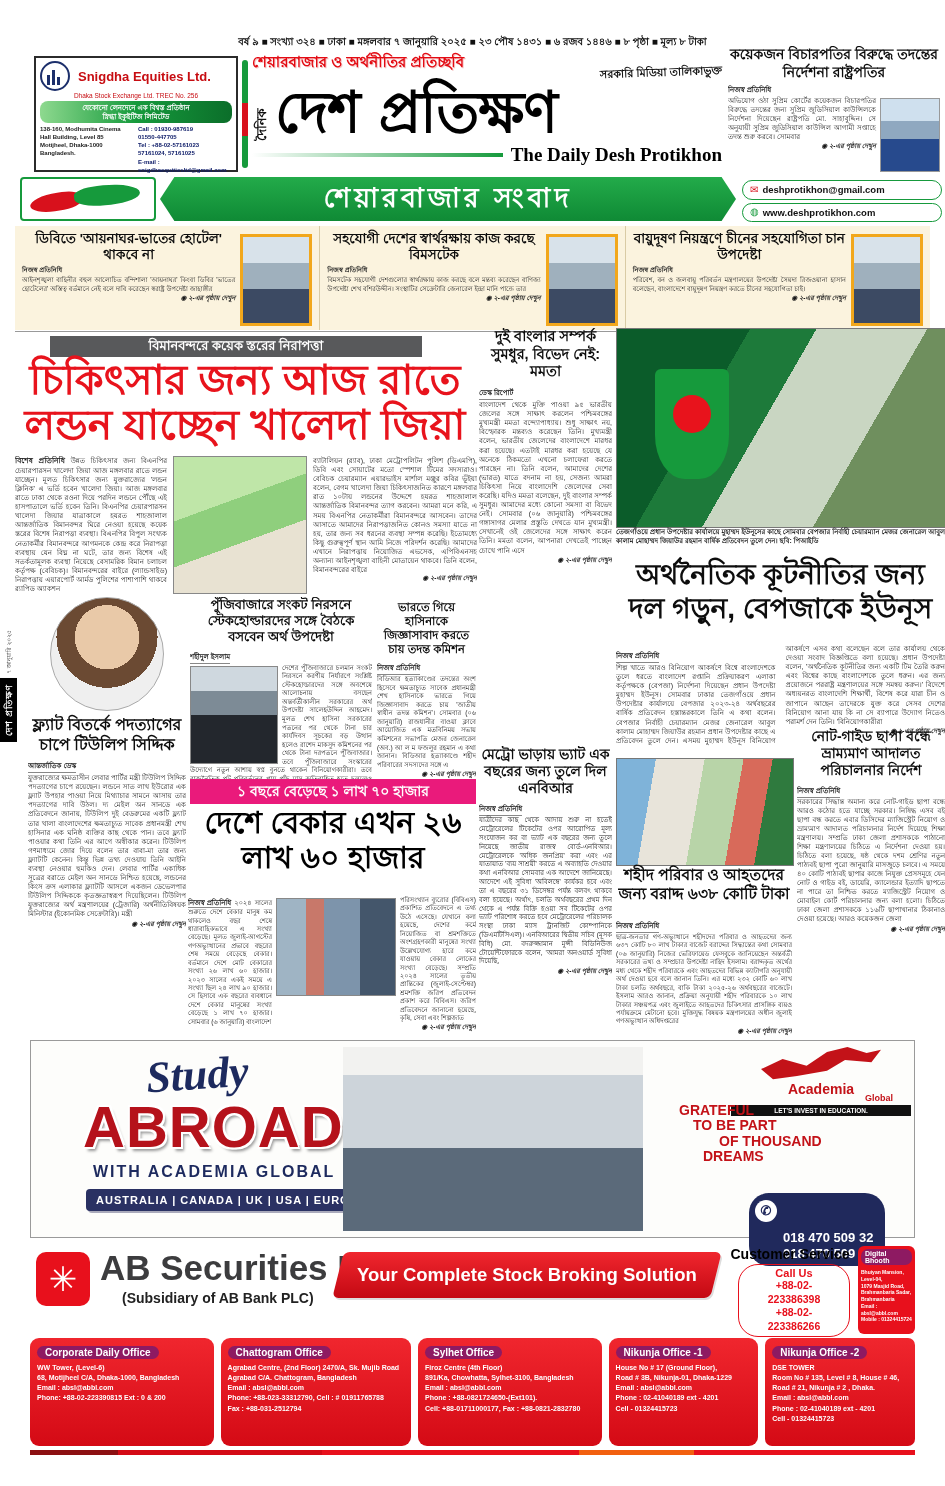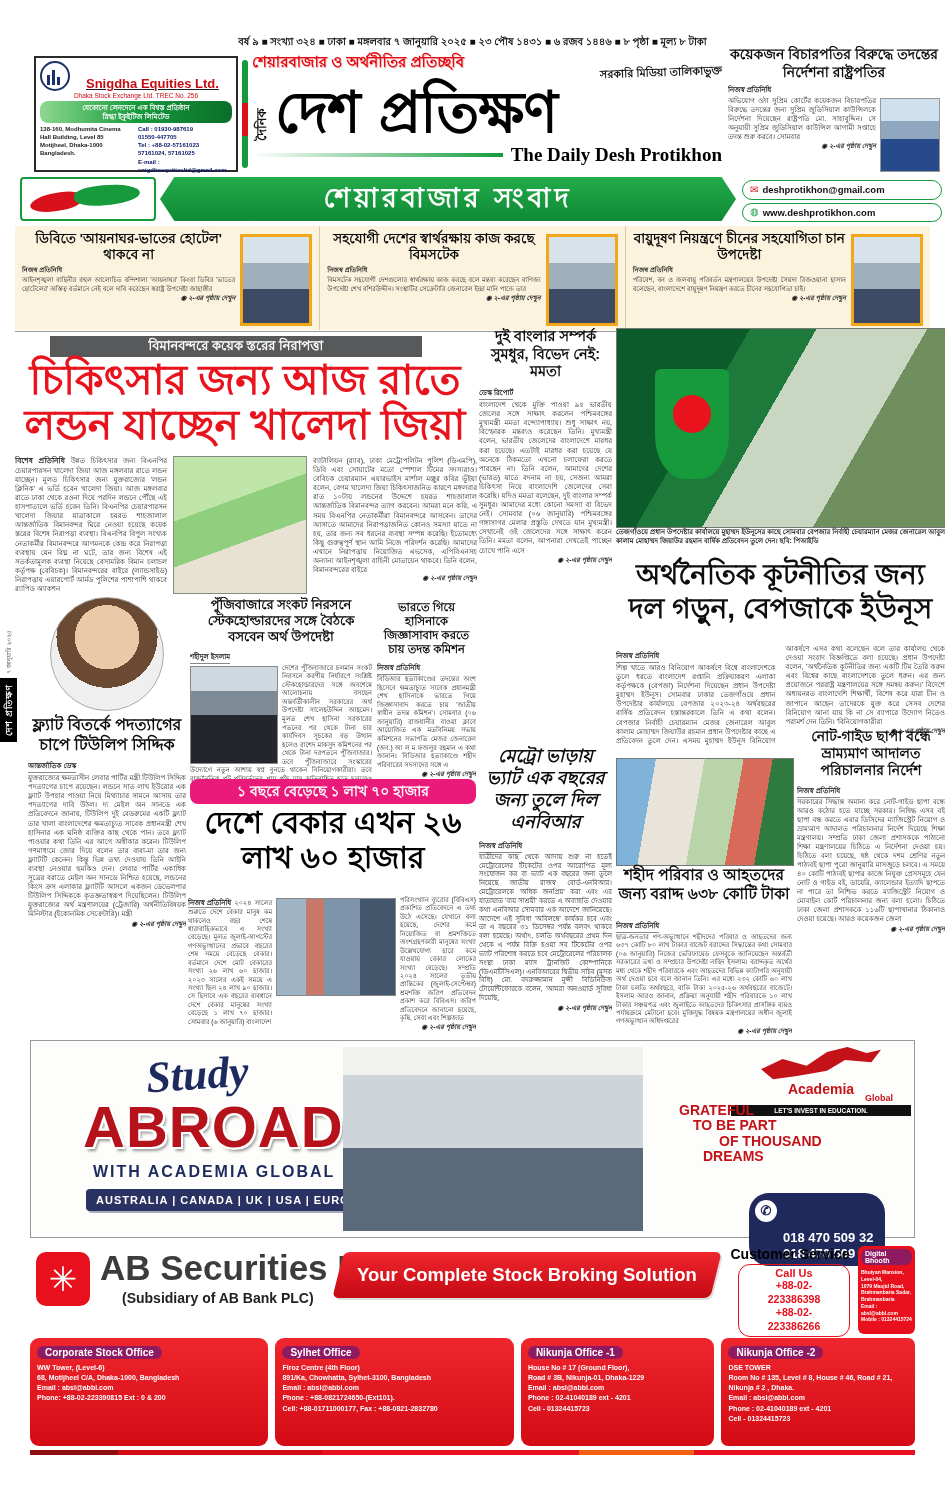--- a/index.html
+++ b/index.html
@@ -10,21 +10,21 @@
   .j{text-align:justify;}
   .prelines{white-space:pre-line;}
   .clip{overflow:hidden;}
 
   
   .topbar{top:34px;left:0;width:945px;font-size:10px;font-weight:bold;color:#111;}
 
   
   .snigdha{top:56px;left:34px;width:204px;height:116px;border:2px solid #2b2b2b;background:#fff;
            padding:3px 4px;box-sizing:border-box;}
-  .snig-head{display:flex;align-items:flex-end;gap:16px;text-decoration:underline;}
+  .snig-head{display:flex;align-items:center;gap:8px;}
   .snig-logo{width:26px;height:26px;border:2px solid #1c2f6b;border-radius:50%;position:relative;flex:0 0 auto;}
   .snig-logo i{position:absolute;left:4px;bottom:4px;width:3px;background:#1c2f6b;}
   .snig-name{color:#c70d12;font-size:13px;font-weight:bold;}
   .snig-trec{color:#c70d12;font-size:6.5px;text-align:center;margin-top:1px;}
   .snig-band{margin-top:2px;background:linear-gradient(90deg,#8ed98f,#169a3c,#0b6e2a);color:#fff;
              font-size:7px;font-weight:bold;text-align:center;border-radius:8px;padding:2px 2px;line-height:1.3;}
   .snig-bottom{display:flex;gap:4px;margin-top:2px;}
   .snig-addr{flex:1;font-size:6px;font-weight:bold;color:#222;line-height:1.35;}
   .snig-phone{flex:1;font-size:6px;font-weight:bold;color:#12206b;line-height:1.35;}
 
@@ -123,21 +123,21 @@
   .bharat{top:600px;left:377px;width:99px;height:190px;}
   .metro{top:746px;left:479px;width:133px;height:290px;}
 
   .crowd{top:758px;left:616px;width:176px;height:106px;border:1px solid #777;
          background:linear-gradient(100deg,#7fb3d9 0 20%,#e8e4da 20% 45%,#b8d4a8 45% 65%,#d86a5a 65% 80%,#2f7a3e 80% 100%);}
   .shahid-h{top:866px;left:616px;width:176px;font-size:15.5px;}
   .shahid-body{top:914px;left:616px;width:176px;height:122px;}
   .noteguide{top:728px;left:797px;width:148px;height:308px;}
 
   .pinkbar{top:779px;left:190px;width:286px;height:25px;background:#ea1a7b;color:#fff;font-size:14px;
-           font-weight:bold;display:flex;align-items:center;justify-content:center;border-radius:8px;}
+           font-weight:bold;display:flex;align-items:center;justify-content:center;}
   .unemp-h{top:806px;left:190px;width:286px;font-size:30px;font-weight:900;line-height:1.15;text-align:center;color:#000;}
   .unemp-body{top:896px;left:188px;width:288px;height:140px;display:flex;gap:4px;}
   .unemp-photo{width:118px;height:96px;border:1px solid #888;flex:0 0 auto;margin-top:2px;
                background:linear-gradient(90deg,#9fb4c4 0 25%,#c8786a 25% 40%,#7d94ab 40% 70%,#44566b 70% 100%);}
 
   
   .study{top:1040px;left:30px;width:885px;height:198px;border:1px solid #9a9a9a;background:
          radial-gradient(#d9d9d9 0.5px,transparent 0.6px) 0 0/6px 6px,#fdfdfb;box-sizing:border-box;}
   .study-script{position:absolute;left:115px;top:8px;font-family:"Liberation Serif",serif;font-style:italic;
                 font-weight:bold;font-size:44px;color:#1d2a5e;transform:rotate(-4deg);}
@@ -168,21 +168,21 @@
   .ab-logo{position:absolute;left:6px;top:6px;width:54px;height:54px;background:#e8101c;border-radius:10px;
            color:#fff;font-size:34px;display:flex;align-items:center;justify-content:center;}
   .ab-name{position:absolute;left:70px;top:2px;font-size:35px;font-weight:bold;color:#3c3c3e;}
   .ab-sub{position:absolute;left:92px;top:44px;font-size:14px;font-weight:bold;color:#222;}
   .ab-banner{position:absolute;left:308px;top:6px;width:378px;height:46px;
              background:linear-gradient(180deg,#f0262e,#c40913);transform:skewX(-14deg);
              border-radius:6px;display:flex;align-items:center;justify-content:center;box-shadow:2px 2px 0 #ddd;}
   .ab-banner span{transform:skewX(14deg);color:#fff;font-size:18.5px;font-weight:bold;}
   .ab-cs{position:absolute;left:700px;top:0px;width:120px;text-align:center;}
   .ab-cs-t{font-size:14px;font-weight:900;color:#000;}
-  .ab-callbox{border:1.5px solid #e8101c;border-radius:12px;margin-top:2px;padding:2px 16px;margin-left:8px;}
+  .ab-callbox{border:1.5px solid #e8101c;border-radius:20px;margin-top:2px;padding:2px 16px;margin-left:8px;}
   .ab-callus{color:#e8101c;font-size:11px;font-weight:900;}
   .ab-nums{color:#e8101c;font-size:10.5px;font-weight:900;line-height:1.3;}
   .ab-db{position:absolute;left:828px;top:0;width:57px;height:88px;background:#e8101c;border-radius:6px;
          padding:3px;box-sizing:border-box;}
   .ab-db .pillt{background:#8e1a62;color:#fff;font-size:7px;font-weight:bold;border-radius:7px;
                 padding:1px 4px;display:inline-block;}
   .ab-db .bd{color:#fff;font-size:5px;font-weight:bold;line-height:1.35;margin-top:2px;}
   .ab-cards{position:absolute;left:0;top:92px;width:885px;height:108px;display:flex;gap:7px;}
   .ab-card{background:linear-gradient(180deg,#f0262e,#d40a15);border-radius:9px;padding:4px 7px;box-sizing:border-box;}
   .ab-card .pillt{background:#8e1a62;color:#fff;font-size:10px;font-weight:bold;border-radius:9px;
@@ -355,21 +355,21 @@
   </div>
 
   <div class="abs bharat clip">
     <div class="story-h" style="font-size:11.5px;">ভারতে গিয়ে হাসিনাকে জিজ্ঞাসাবাদ করতে চায় তদন্ত কমিশন</div>
     <span class="story-by">নিজস্ব প্রতিনিধি</span>
     <div class="story-body j" style="font-size:6.6px;">বিডিআর হত্যাকাণ্ডের তদন্তের অংশ হিসেবে ক্ষমতাচ্যুত সাবেক প্রধানমন্ত্রী শেখ হাসিনাকে ভারতে গিয়ে জিজ্ঞাসাবাদ করতে চায় 'জাতীয় স্বাধীন তদন্ত কমিশন'। সোমবার (০৬ জানুয়ারি) রাজধানীর বাওয়া ক্লাবে আয়োজিত এক মতবিনিময় সভায় কমিশনের সভাপতি মেজর জেনারেল (অব.) আ ল ম ফজলুর রহমান এ কথা জানান। বিডিআর হত্যাকাণ্ডে শহীদ পরিবারের সদস্যদের সঙ্গে এ</div>
     <div class="cont">◉ ২-এর পৃষ্ঠায় দেখুন</div>
   </div>
 
   <div class="abs metro clip">
-    <div class="story-h" style="font-size:18px;font-style:italic;">মেট্রো ভাড়ায় ভ্যাট এক বছরের জন্য তুলে দিল এনবিআর</div>
+    <div class="story-h" style="font-size:14px;">মেট্রো ভাড়ায় ভ্যাট এক বছরের জন্য তুলে দিল এনবিআর</div>
     <span class="story-by">নিজস্ব প্রতিনিধি</span>
     <div class="story-body j" style="font-size:6.8px;">যাত্রীদের কাছ থেকে আদায় শুরু না হতেই মেট্রোরেলের টিকেটের ওপর আরোপিত মূল্য সংযোজন কর বা ভ্যাট এক বছরের জন্য তুলে নিয়েছে জাতীয় রাজস্ব বোর্ড-এনবিআর। মেট্রোরেলকে 'অধিক জনপ্রিয়' করা এবং এর যাতায়াত 'ব্যয় সাশ্রয়ী' করতে এ অব্যাহতি দেওয়ার কথা এনবিআর সোমবার এক আদেশে জানিয়েছে। আদেশে এই সুবিধা 'অবিলম্বে' কার্যকর হবে এবং তা এ বছরের ৩১ ডিসেম্বর পর্যন্ত বলবৎ থাকবে বলা হয়েছে। অর্থাৎ, চলতি অর্থবছরের প্রথম দিন থেকে এ পর্যন্ত বিক্রি হওয়া সব টিকেটের ওপর ভ্যাট পরিশোধ করতে হবে মেট্রোরেলের পরিচালক সংস্থা ঢাকা ম্যাস ট্রানজিট কোম্পানিকে (ডিএমটিসিএল)। এনবিআরের দ্বিতীয় সচিব (মূসক বিধি) মো. বদরুজ্জামান মুন্সী বিডিনিউজ টোয়েন্টিফোরকে বলেন, 'আমরা অনওয়ার্ড সুবিধা দিয়েছি,</div>
     <div class="cont">◉ ২-এর পৃষ্ঠায় দেখুন</div>
   </div>
 
   <div class="abs crowd"></div>
   <div class="abs shahid-h story-h">শহীদ পরিবার ও আহতদের জন্য বরাদ্দ ৬৩৮ কোটি টাকা</div>
   <div class="abs shahid-body clip">
     <span class="story-by">নিজস্ব প্রতিনিধি</span>
     <div class="story-body j" style="font-size:6.5px;">ছাত্র-জনতার গণ-অভ্যুত্থানে শহীদদের পরিবার ও আহতদের জন্য ৬৩৭ কোটি ৮০ লাখ টাকার বাজেট বরাদ্দের সিদ্ধান্তের কথা সোমবার (০৬ জানুয়ারি) নিজের ভেরিফায়েড ফেসবুকে জানিয়েছেন অন্তর্বর্তী সরকারের তথ্য ও সম্প্রচার উপদেষ্টা নাহিদ ইসলাম। বরাদ্দকৃত অর্থের মধ্য থেকে শহীদ পরিবারকে এবং আহতদের বিভিন্ন ক্যাটাগরি অনুযায়ী অর্থ দেওয়া হবে বলে জানান তিনি। এর মধ্যে ২৩২ কোটি ৬০ লাখ টাকা চলতি অর্থবছরে, বাকি টাকা ২০২৫-২৬ অর্থবছরের বাজেটে। ইসলাম আরও জানান, প্রক্রিয়া অনুযায়ী শহীদ পরিবারকে ১০ লাখ টাকার সঞ্চয়পত্র এবং জুলাইতে আহতদের চিকিৎসার প্রাসঙ্গিক ব্যয়ও পর্যায়ক্রমে মেটানো হবে। মুক্তিযুদ্ধ বিষয়ক মন্ত্রণালয়ের অধীন জুলাই গণঅভ্যুত্থান অধিদপ্তরের</div>
@@ -440,25 +440,33 @@
     <div class="ab-db">
       <span class="pillt">Digital Bhooth</span>
       <div class="bd prelines">Bhuiyan Mansion, Level-04,
 1079 Masjid Road, Brahmanbaria Sadar,
 Brahmanbaria
 Email : absl@abbl.com
 Mobile : 01324415724</div>
     </div>
     <div class="ab-cards">
       <div class="ab-card w1">
-        <span class="pillt">Corporate Stock Office</span>
+        <span class="pillt">Corporate Daily Office</span>
         <div class="bd prelines">WW Tower, (Level-6)
 68, Motijheel C/A, Dhaka-1000, Bangladesh
 Email : absl@abbl.com
 Phone: +88-02-223390815 Ext : 0 &amp; 200</div>
+      </div>
+      <div class="ab-card w2">
+        <span class="pillt">Chattogram Office</span>
+        <div class="bd prelines">Agrabad Centre, (2nd Floor) 2470/A, Sk. Mujib Road
+Agrabad C/A. Chattogram, Bangladesh
+Email : absl@abbl.com
+Phone: +88-023-33312790, Cell : # 01911765788
+Fax : +88-031-2512794</div>
       </div>
       <div class="ab-card w3">
         <span class="pillt">Sylhet Office</span>
         <div class="bd prelines">Firoz Centre (4th Floor)
 891/Ka, Chowhatta, Sylhet-3100, Bangladesh
 Email : absl@abbl.com
 Phone : +88-0821724650-(Ext101).
 Cell: +88-01711000177, Fax : +88-0821-2832780</div>
       </div>
       <div class="ab-card w4">

